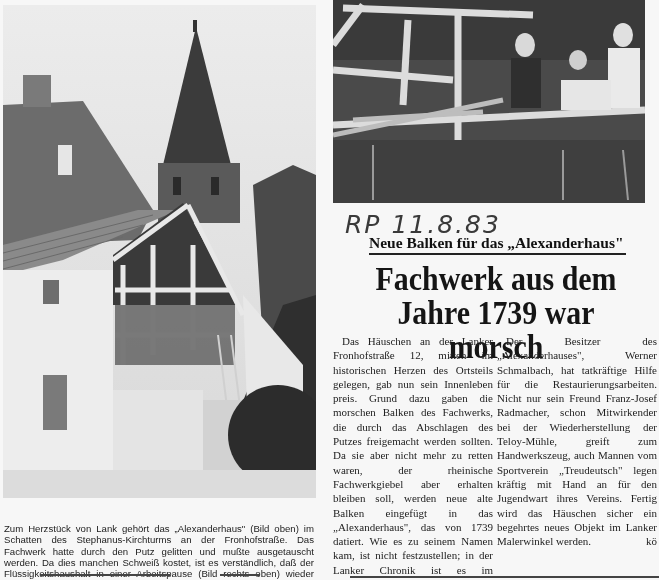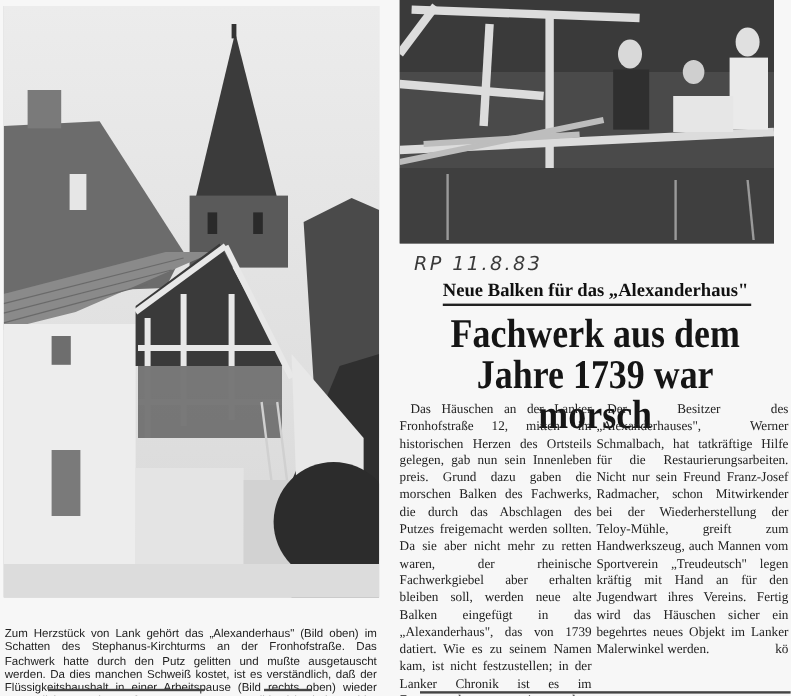--- a/index.html
+++ b/index.html
@@ -10,21 +10,21 @@
     color:#1a1a1a;
   }
   .photo { position:absolute; overflow:hidden; }
   #photo-left { left:3px; top:5px; width:313px; height:493px; background:#cfcfcf; }
   #photo-right { left:333px; top:0; width:312px; height:203px; background:#555; }
 
   .abs { position:absolute; }
   .handwritten {
     left:345px; top:210px;
     font-family:"DejaVu Sans", sans-serif; font-style:italic;
-    font-size:16px; letter-spacing:2px; color:#3a3a3a; font-weight:normal;
+    font-size:25px; letter-spacing:2px; color:#3a3a3a; font-weight:normal;
   }
   .kicker {
     left:369px; top:234px; width:257px;
     font-size:15.5px; font-weight:bold; color:#111;
     border-bottom:2px solid #222; padding-bottom:1px; white-space:nowrap;
   }
   .headline {
     left:340px; top:262px; width:312px; text-align:center;
     font-size:34px; line-height:34px; font-weight:bold; color:#151515;
     transform:scaleX(0.88); transform-origin:center top;

